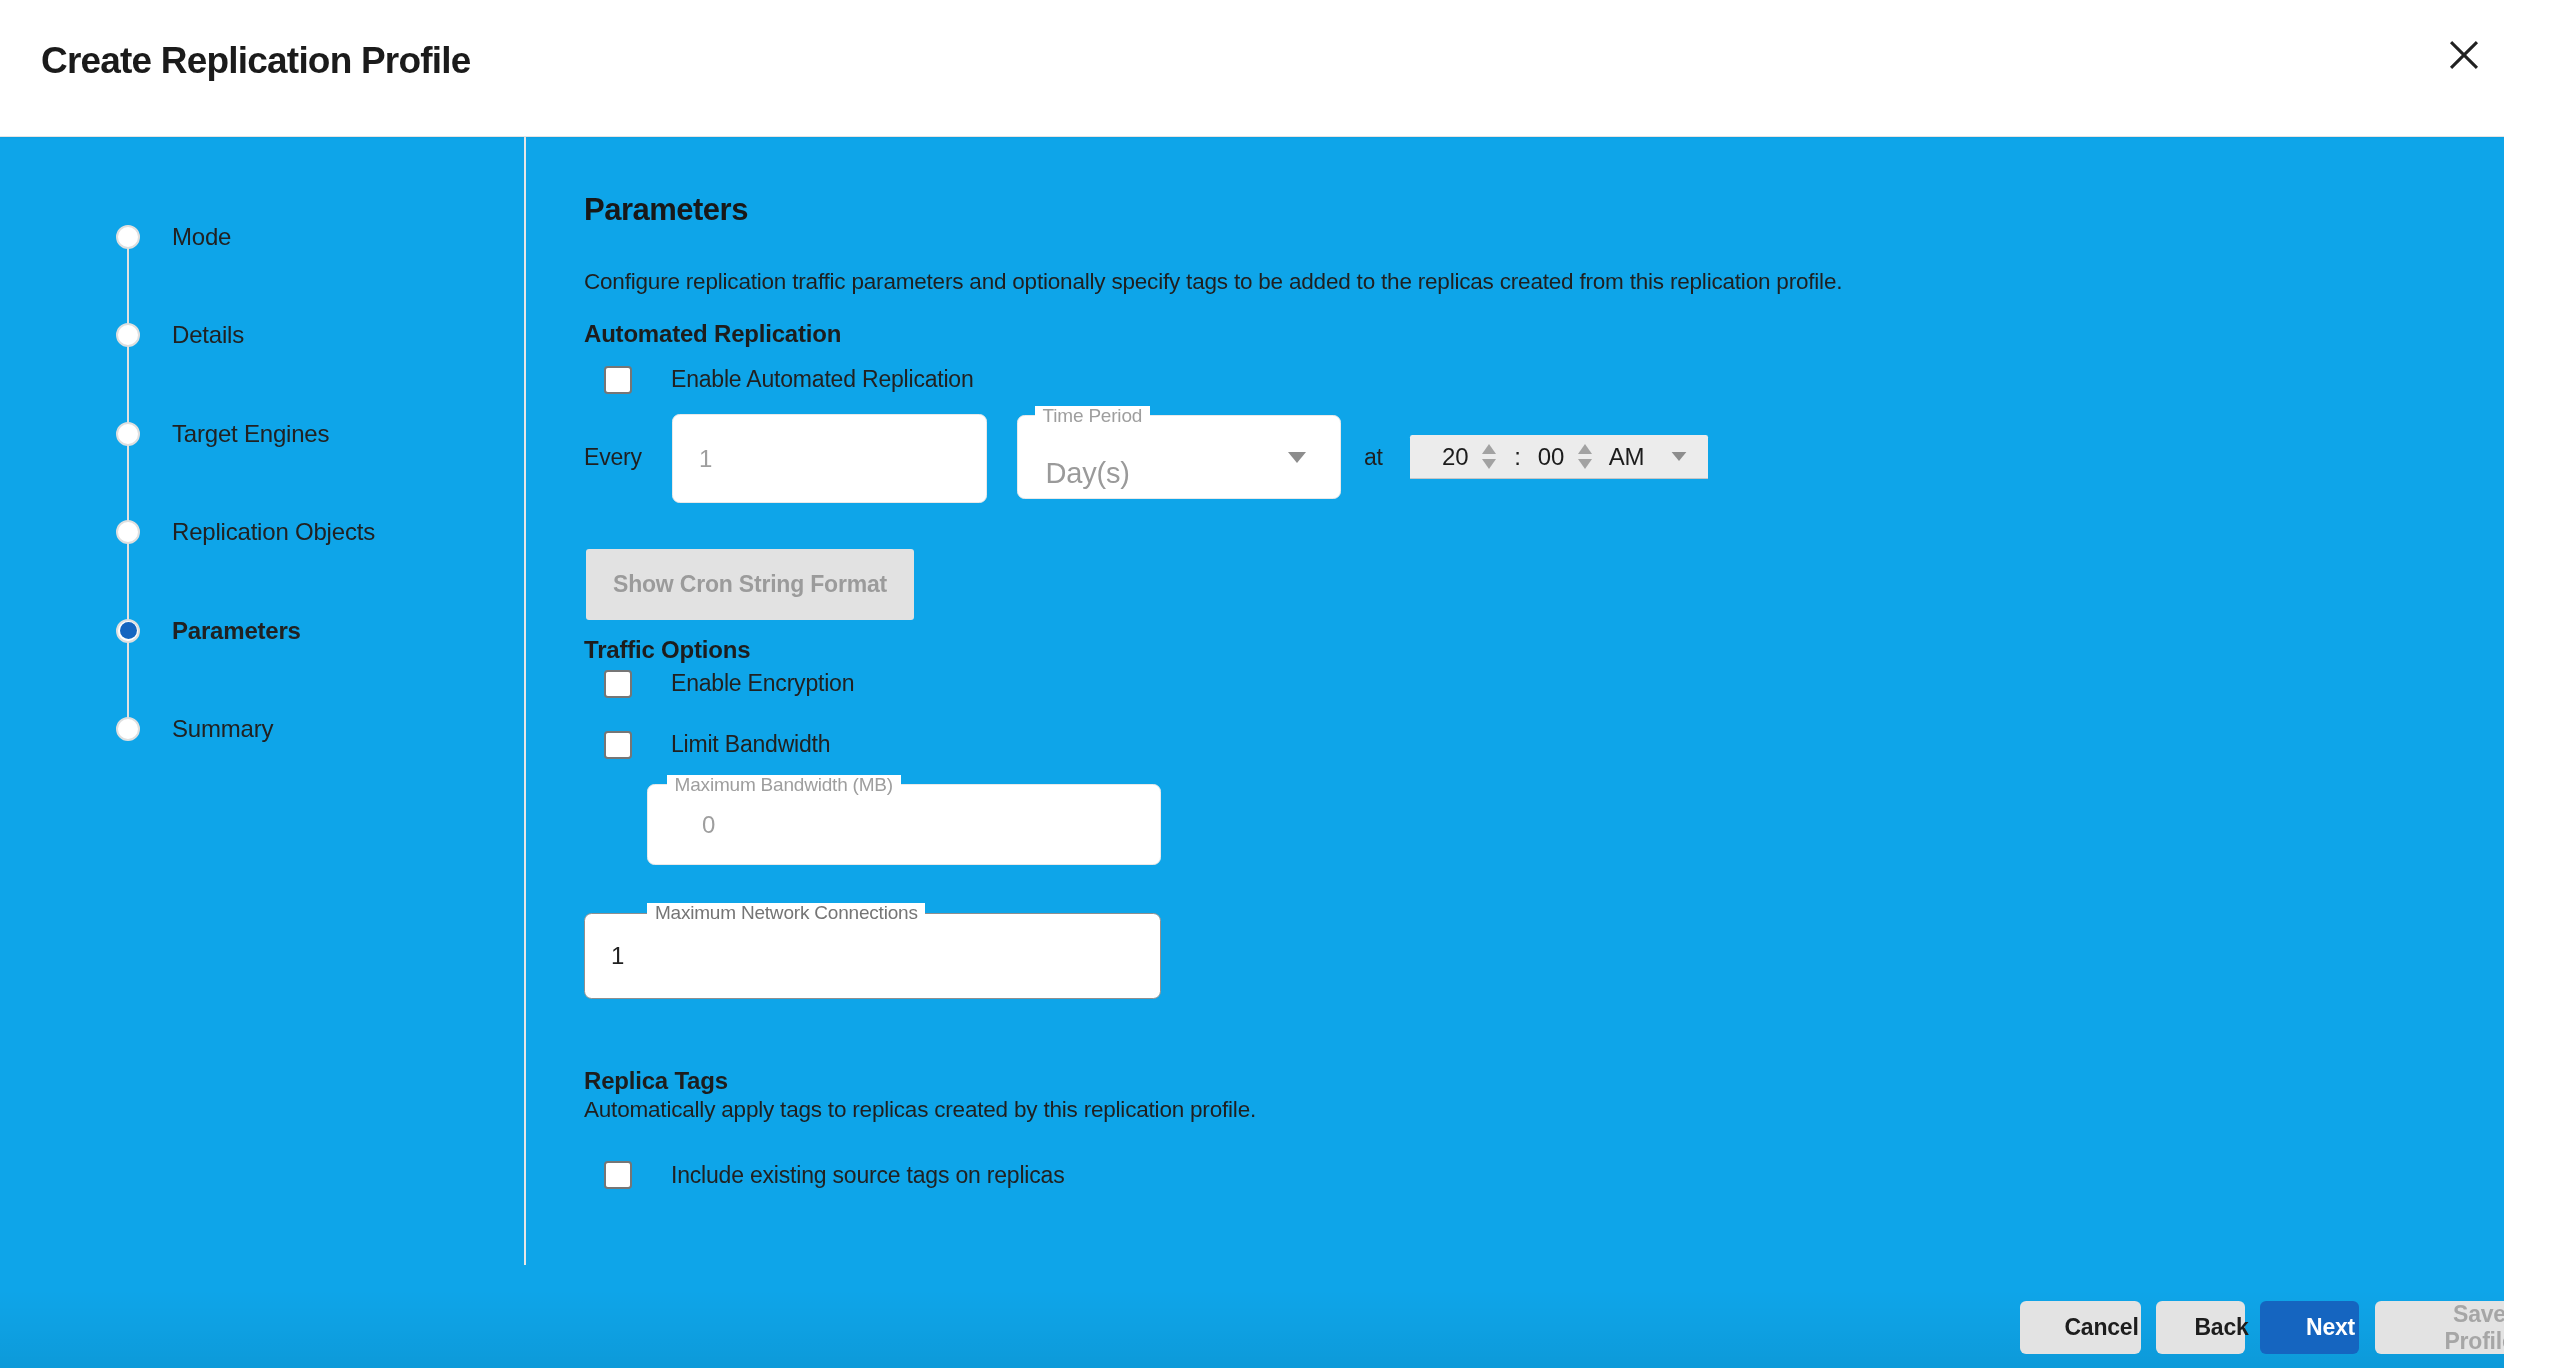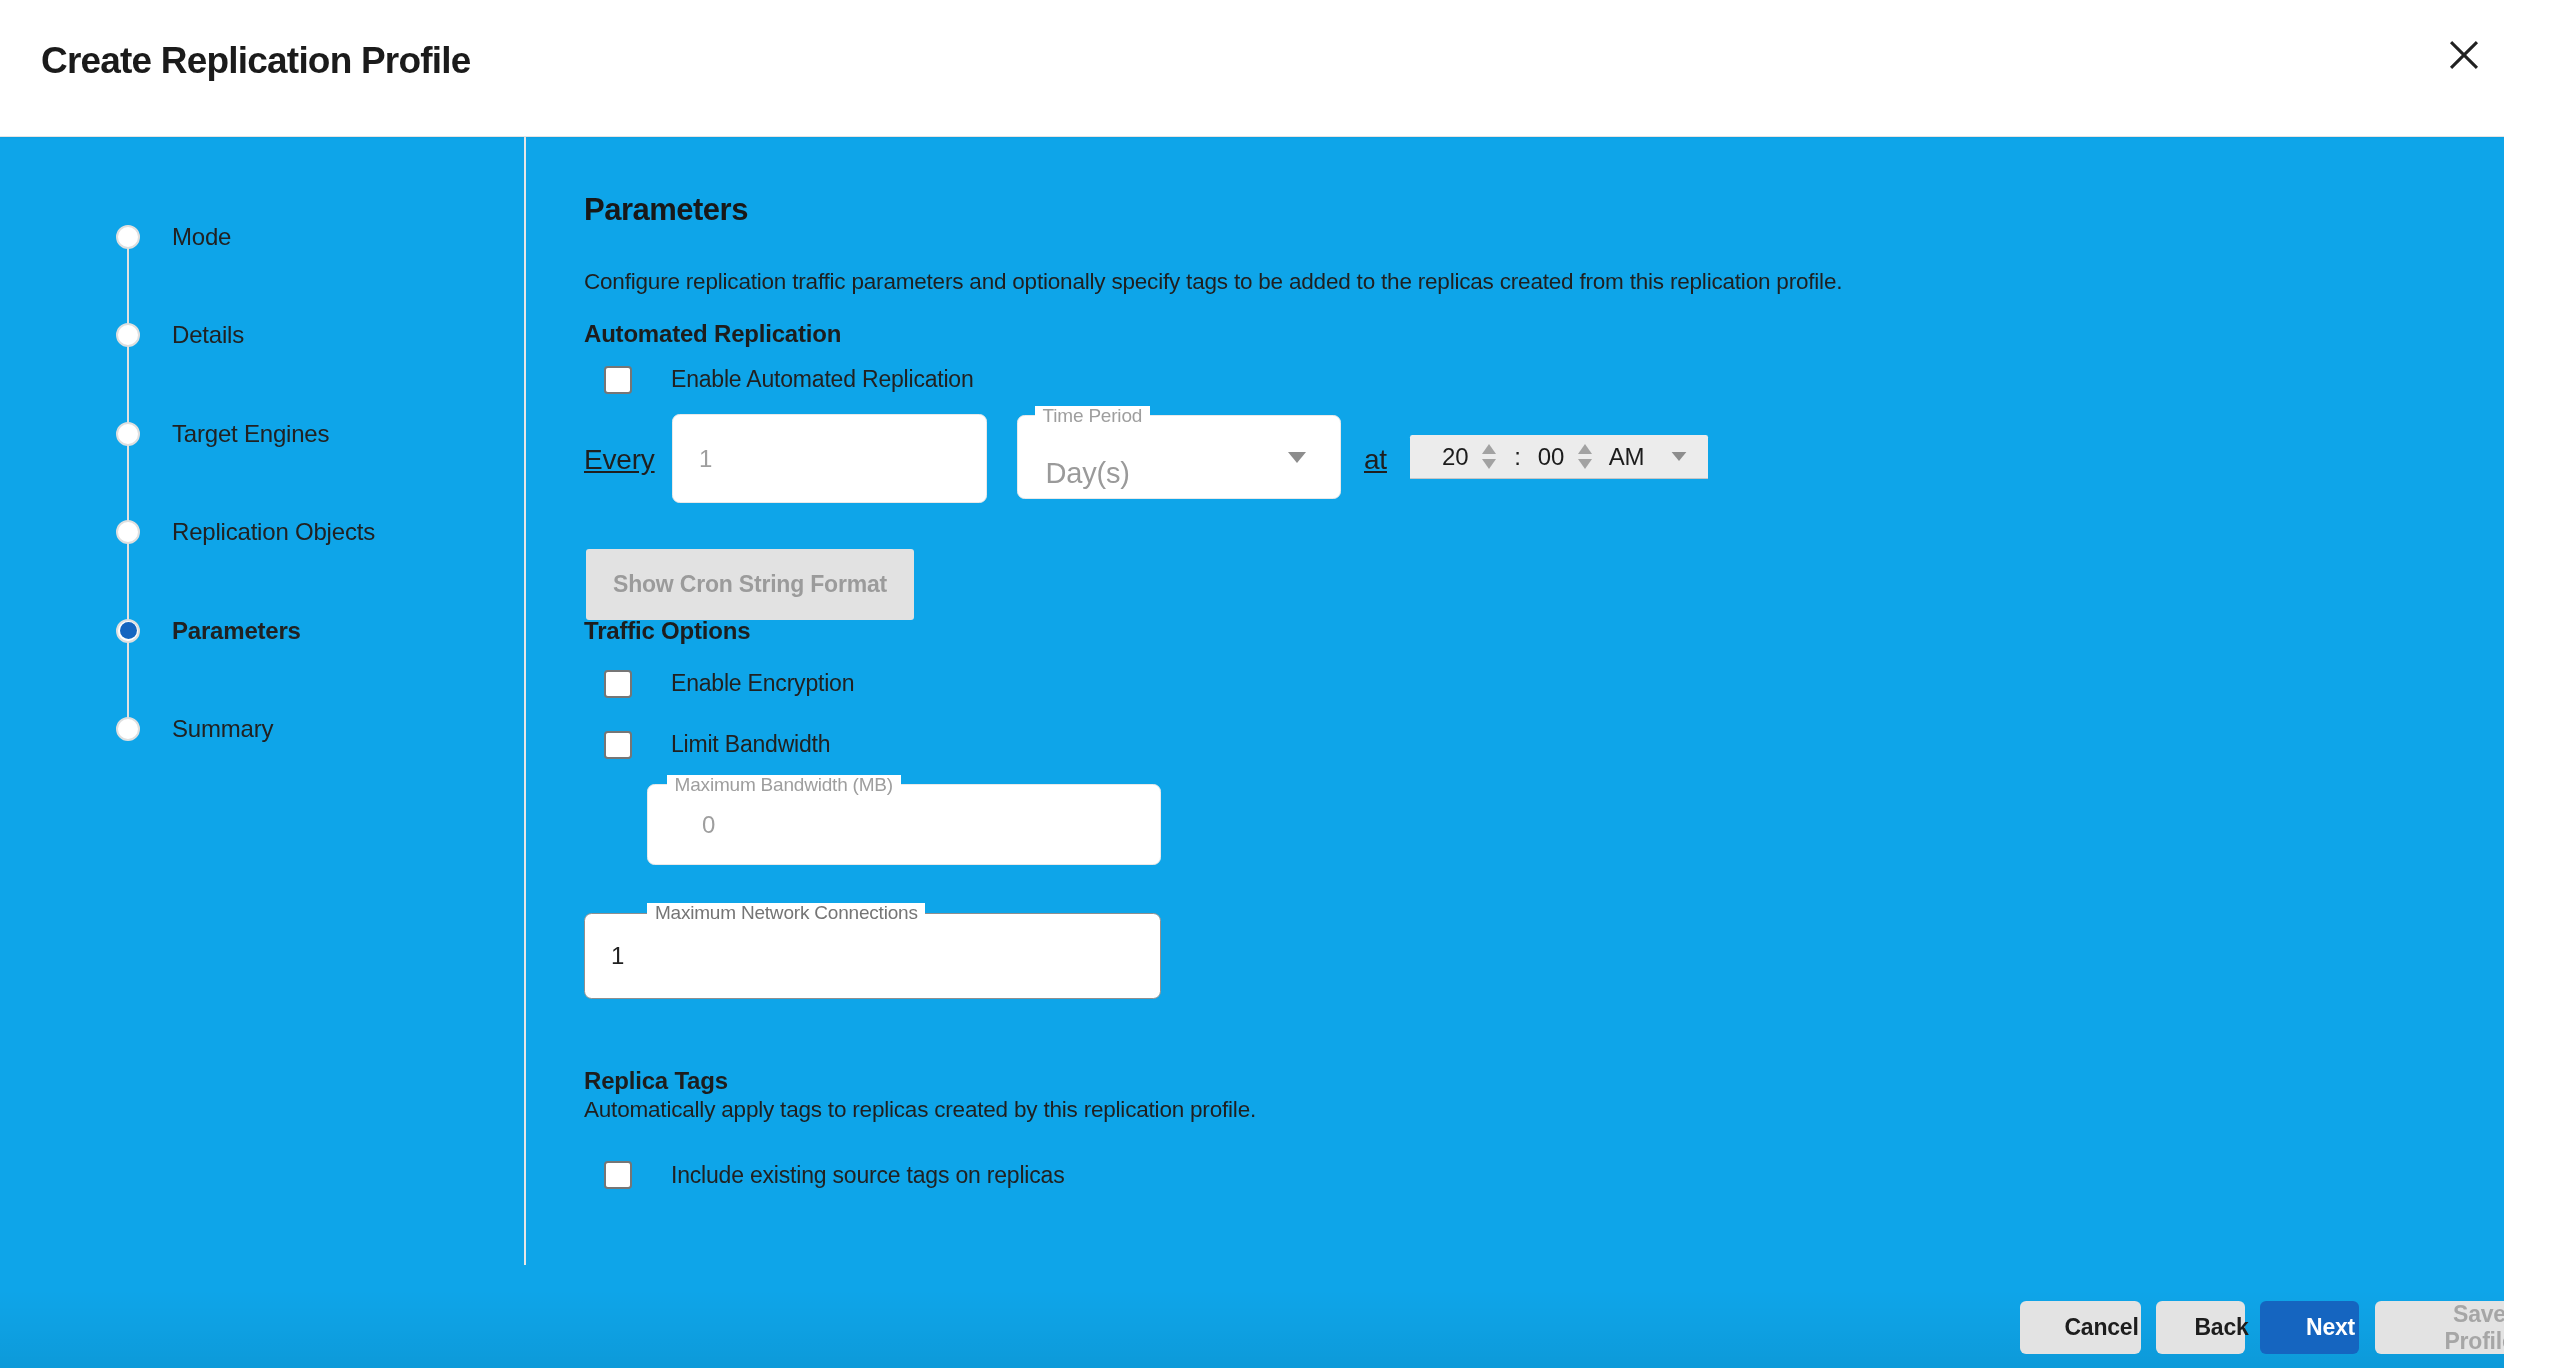--- a/index.html
+++ b/index.html
@@ -41,21 +41,21 @@
   
   .field{position:absolute;box-sizing:border-box;border-radius:7.6px;background:#fff;}
   .field.disabled{border:1.5px solid #e9e9e9;}
   .field.enabled{border:1.9px solid #8f8f8f;}
   .float-label{position:absolute;background:#fff;padding:0 7.6px;font-size:19px;color:#9e9e9e;
                white-space:nowrap;line-height:20px;}
   .float-label.enabled{color:#757575;margin-left:44px;}
   .field input{border:none;outline:none;background:transparent;width:100%;height:100%;
                font-family:inherit;font-size:24px;color:#212121;padding:0 0 0 26px;box-sizing:border-box;letter-spacing:-0.2px;}
   .field input:disabled{color:#9e9e9e;}
-  .inline-label{position:absolute;font-size:28px;color:#1f1f1f;text-decoration:underline;}
+  .inline-label{position:absolute;font-size:23px;color:#1f1f1f;}
 
   
   .select-value{position:absolute;left:27.5px;top:16px;height:100%;display:flex;align-items:center;
                 font-size:29px;color:#9a9a9a;}
   .tri-down{width:0;height:0;border-left:9.2px solid transparent;border-right:9.2px solid transparent;
             border-top:11.4px solid #8d8d8d;}
   .select-arrow{position:absolute;right:34px;top:50%;margin-top:-5.3px;cursor:pointer;}
 
   
   .timepicker{position:absolute;left:1410px;top:435px;width:298px;height:44px;background:#ececec;
@@ -168,21 +168,21 @@
       <span class="spin">
         <span class="up"></span>
         <span class="down"></span>
       </span>
       <span class="tp-mer">AM</span>
       <span class="tp-arrow tri-down"></span>
     </div>
 
     <button class="cron-btn">Show Cron String Format</button>
 
-    <div class="abs h3" style="left:584px;top:617px;">Traffic Options</div>
+    <div class="abs h3" style="left:584px;top:636px;">Traffic Options</div>
 
     <span class="checkbox" style="left:604px;top:670px;"></span>
     <span class="check-label" style="left:671px;top:669px;">Enable Encryption</span>
 
     <span class="checkbox" style="left:604px;top:731px;"></span>
     <span class="check-label" style="left:671px;top:730px;">Limit Bandwidth</span>
 
     <div class="field disabled" style="left:647px;top:784px;width:514px;height:81px;padding-left:28px;">
       <span class="float-label" style="left:19px;top:-10px;">Maximum Bandwidth (MB)</span>
       <input type="text" disabled="" value="0" style="">

